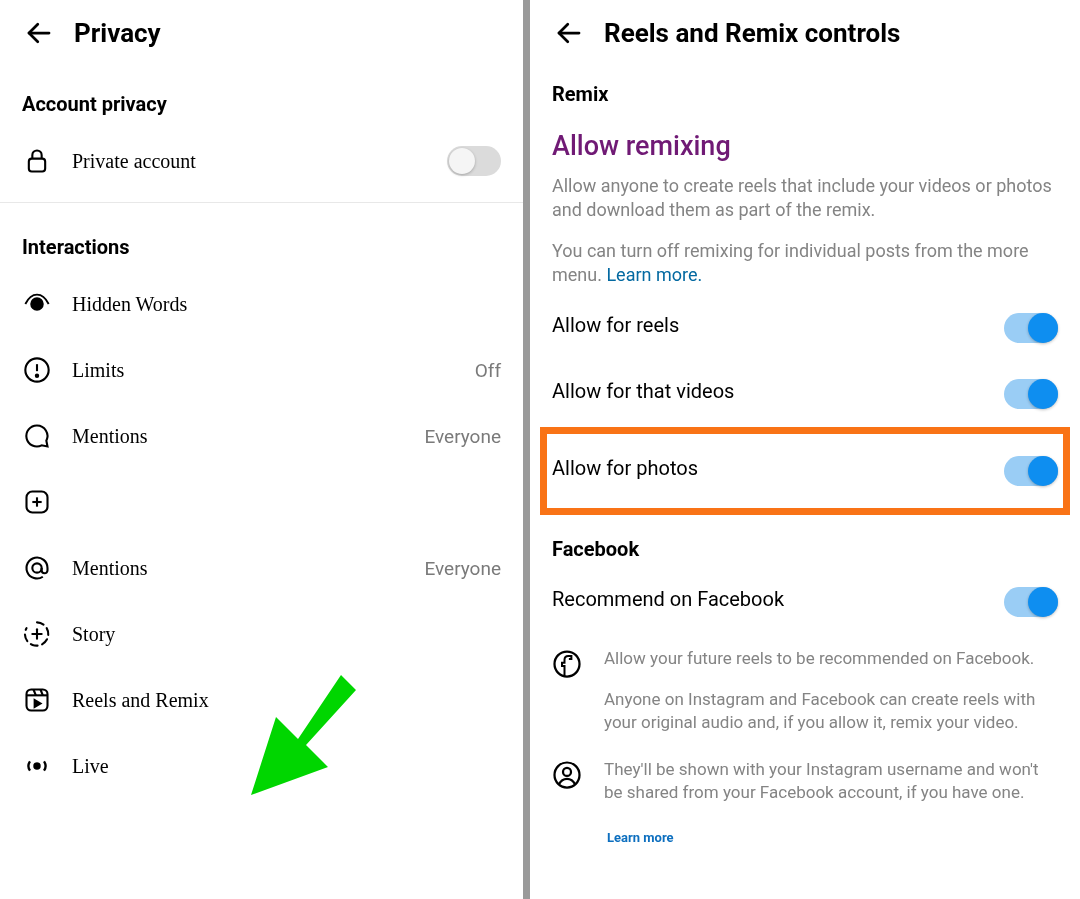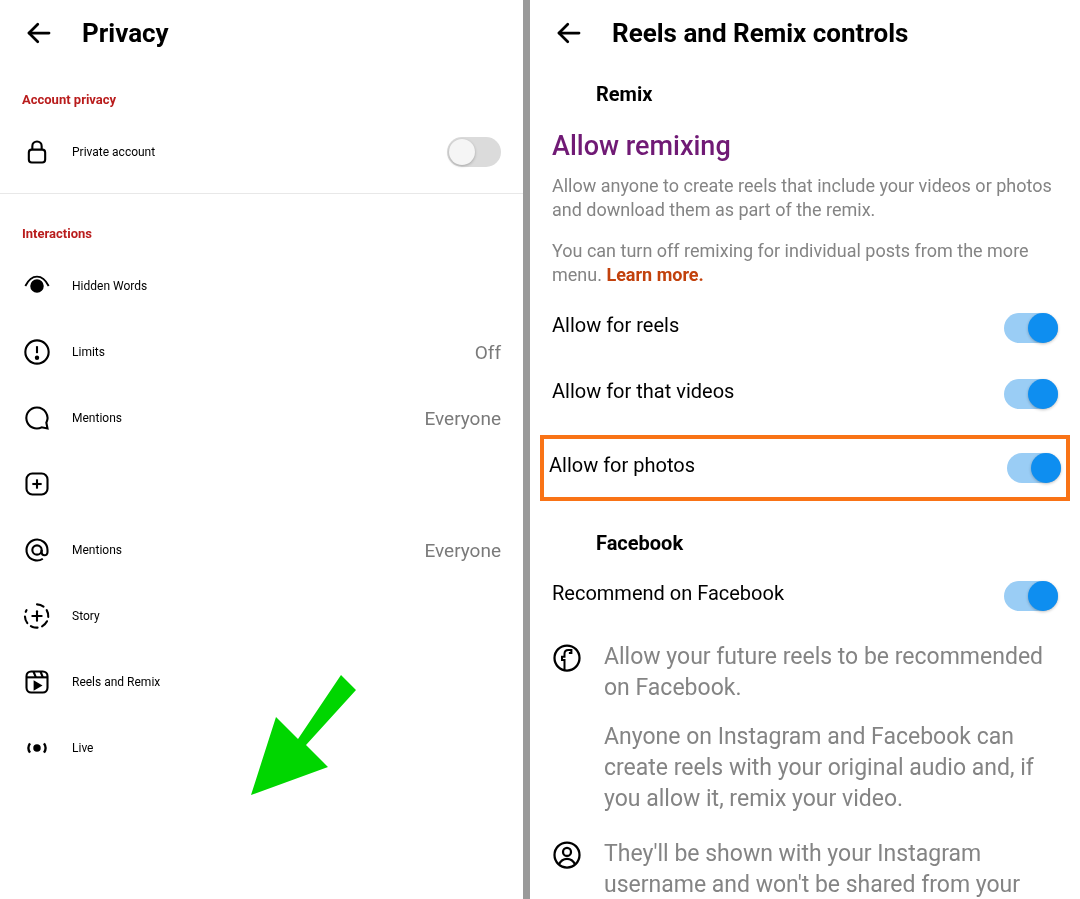--- a/index.html
+++ b/index.html
@@ -27,64 +27,65 @@
       width: 530px;
       border-right: 7px solid #9a9a9a;
     }
     .panel-right {
       flex: 1;
     }
     .header {
       display: flex;
       align-items: center;
       padding: 18px 20px 20px 24px;
-      gap: 28px;
+      gap: 20px;
     }
     .header-right {
       padding: 18px 20px 12px 24px;
       text-align: center;
     }
     .back-arrow {
       width: 30px;
       height: 30px;
       cursor: pointer;
       flex-shrink: 0;
     }
     .page-title {
       font-size: 26px;
       font-weight: 700;
       color: #000;
     }
     .section {
       padding: 0 22px;
     }
     .section-header {
-      font-size: 13px;
+      font-size: 20px;
       font-weight: 700;
-      color: #b91c1c;
+      color: #000000;
       padding: 24px 0 12px 0;
     }
     .row {
       display: flex;
       align-items: center;
       padding: 18px 0;
       gap: 20px;
     }
     .row-icon {
       width: 30px;
       height: 30px;
       flex-shrink: 0;
       display: flex;
       align-items: center;
       justify-content: center;
     }
     .row-label {
-      font-size: 12px;
+      font-size: 20px;
       color: #000;
       flex: 1;
+      font-family: Liberation Serif, serif;
     }
     .row-value {
       font-size: 19px;
       color: #7a7a7a;
     }
     .toggle {
       width: 54px;
       height: 30px;
       border-radius: 15px;
       position: relative;
@@ -140,66 +141,65 @@
       font-size: 27px;
       font-weight: 500;
       color: #701a75;
       padding: 16px 0 4px 0;
     }
     .subheading-bold {
       font-size: 20px;
       font-weight: 700;
       color: #000;
       padding: 22px 0 8px 0;
-      margin-left: 44px;
     }
     .link {
-      color: #c2410c;
-      font-weight: 700;
+      color: #0369a1;
+      font-weight: 400;
       cursor: pointer;
     }
     .link-small {
       color: #0d6fbf;
       font-weight: 700;
       font-size: 13px;
       cursor: pointer;
       padding: 14px 0 0 55px;
     }
     .toggle-row {
       display: flex;
       align-items: flex-start;
       justify-content: space-between;
       padding: 18px 0;
     }
     .toggle-label {
       font-size: 20px;
       color: #000;
     }
     .highlight-box {
-      border: 4px solid #f97316;
-      margin: 8px -12px;
-      padding: 0 5px;
+      border: 7px solid #f97316;
+      margin: 0 -12px;
+      padding: 8px 5px;
     }
     .highlight-box .toggle-row {
       padding: 14px 0;
     }
     .info-row {
       display: flex;
       gap: 22px;
       padding: 12px 0;
       align-items: flex-start;
     }
     .info-icon {
       width: 30px;
       height: 30px;
       flex-shrink: 0;
       margin-top: 2px;
     }
     .info-text {
-      font-size: 23px;
+      font-size: 17px;
       color: #848484;
       line-height: 1.35;
     }
     .pl-rel {
       position: relative;
     }
   </style>
 </head>
 <body>
 

